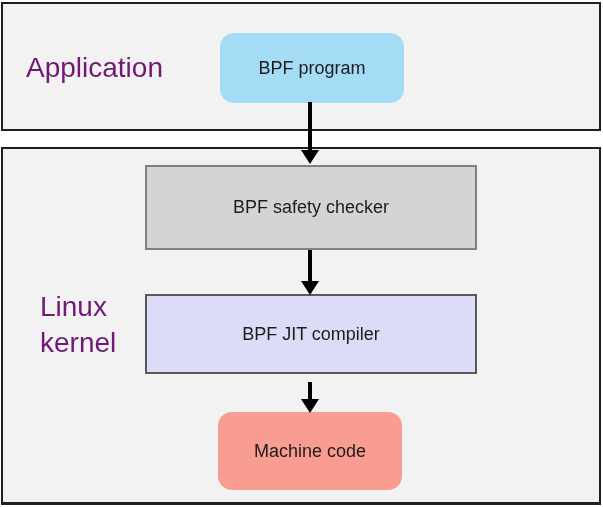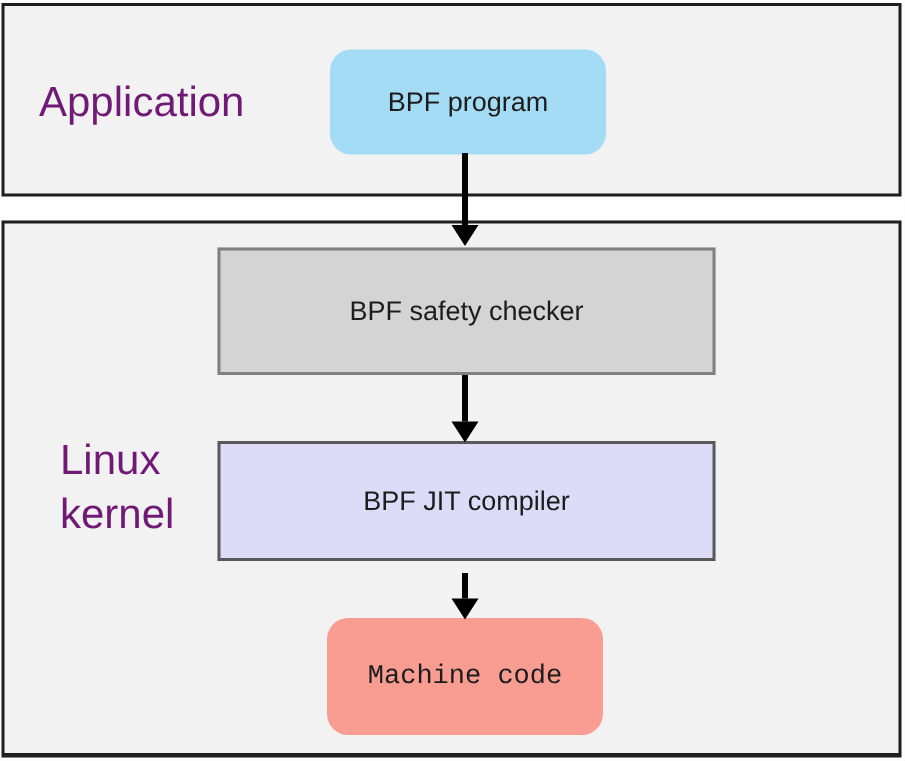--- a/index.html
+++ b/index.html
@@ -38,21 +38,21 @@
     font-size: 18px;
     color: #1c1c1c;
     z-index: 2;
     text-align: center;
   }
   .node.rounded { border-radius: 14px; }
   .node.bordered { border: 2px solid #7f1d1d; }
   .node.program { left: 220px; top: 33px;  width: 184px; height: 70px; }
   .node.checker { left: 145px; top: 165px; width: 332px; height: 85px; }
   .node.jit     { left: 145px; top: 294px; width: 332px; height: 80px; }
-  .node.machine { left: 218px; top: 412px; width: 184px; height: 78px; font-family: Liberation Mono, monospace; }
+  .node.machine { left: 218px; top: 412px; width: 184px; height: 78px; }
   .arrow-shaft {
     position: absolute;
     width: 4px;
     left: 308px;
     background: #000000;
     z-index: 4;
   }
   .arrow-head {
     position: absolute;
     left: 301px;

